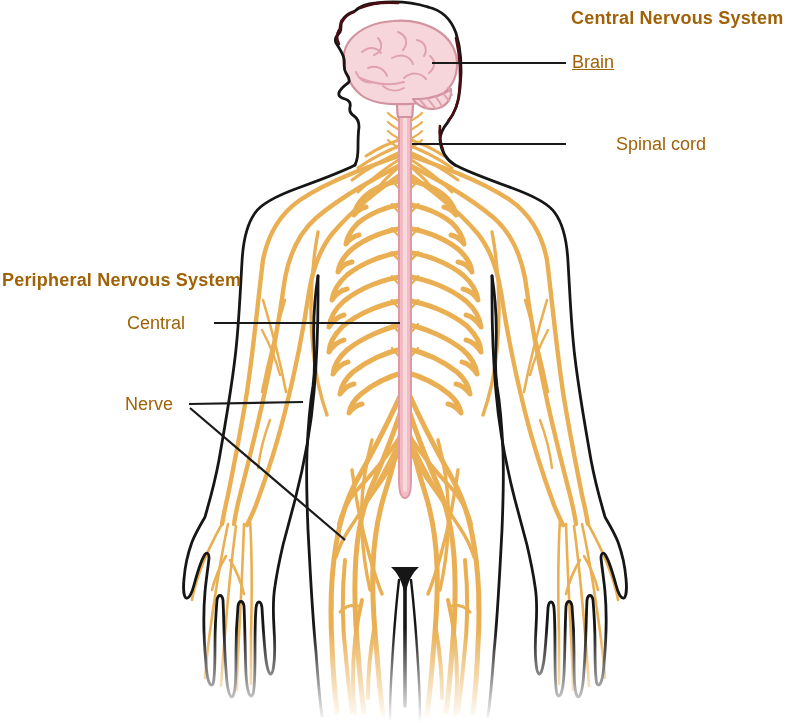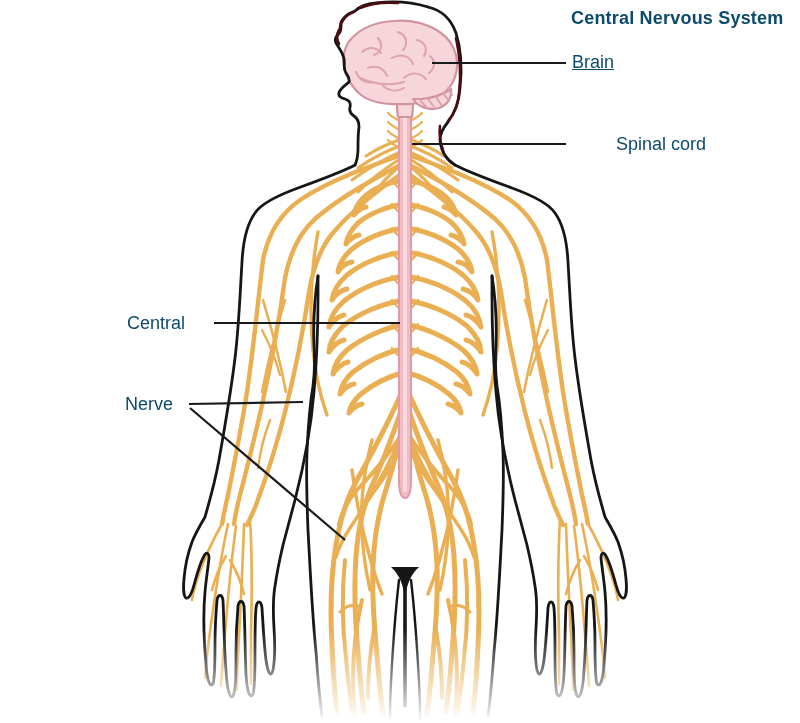--- a/index.html
+++ b/index.html
@@ -5,21 +5,21 @@
   :root{
     --c-nerve:#E9AF52; --c-outline:#161616; --c-hair:#4A0E12;
     --c-cord-fill:#F2BCC5; --c-cord-stroke:#E09AA7; --c-cord-highlight:#F8D9DD;
     --c-brain-fill:#F6D6DA; --c-brain-stroke:#D293A0; --c-brain-gyri:#DFA2AC;
     --c-leader:#1A1A1A; --c-background:#FFFFFF;
   }
   html,body{margin:0;padding:0;background:var(--c-background);}
   #stage{position:relative;width:800px;height:723px;background:var(--c-background);overflow:hidden;
          font-family:"Liberation Sans","DejaVu Sans",sans-serif;color:#111;}
   #stage svg{position:absolute;left:0;top:0;}
-  .lbl{position:absolute;white-space:nowrap;font-size:18px;line-height:20px;color:#0c4a6e;}
+  .lbl{position:absolute;white-space:nowrap;font-size:18px;line-height:20px;color:#a16207;}
   .lbl.bold{font-weight:bold;font-size:18px;letter-spacing:.2px;}
   .st-nerve{stroke:var(--c-nerve);fill:none;stroke-linecap:round;stroke-linejoin:round;}
   .st-outline{stroke:var(--c-outline);fill:none;stroke-linecap:round;stroke-linejoin:round;stroke-width:2.8;}
   .st-hair{stroke:var(--c-hair);fill:none;stroke-linecap:round;stroke-width:2.6;}
   .st-leader{stroke:var(--c-leader);stroke-width:2.2;fill:none;}
   .f-cord{fill:var(--c-cord-fill);stroke:var(--c-cord-stroke);stroke-width:2;}
   .s-cordhl{stroke:var(--c-cord-highlight);stroke-width:4;fill:none;stroke-linecap:round;}
   .f-brain{fill:var(--c-brain-fill);stroke:var(--c-brain-stroke);stroke-width:2.2;stroke-linejoin:round;}
   .s-gyri{stroke:var(--c-brain-gyri);stroke-width:2;fill:none;stroke-linecap:round;}
   .f-black{fill:var(--c-outline);stroke:none;}
@@ -239,16 +239,17 @@
     <line x1="189" y1="404" x2="303" y2="402"></line>
     <line x1="190" y1="408" x2="345" y2="540"></line>
   </g>
 
   <rect x="0" y="628" width="800" height="95" fill="url(#fadeBottom)"></rect>
 </svg>
 
 <div class="lbl bold" style="left:571px;top:8px;">Central Nervous System</div>
 <div class="lbl" style="left:572px;top:52px;text-decoration:underline;">Brain</div>
 <div class="lbl" style="left:572px;top:134px;margin-left:44px;">Spinal cord</div>
+<div class="lbl bold" style="left:2px;top:270px;">Peripheral Nervous System</div>
 <div class="lbl" style="left:127px;top:313px;">Central</div>
 <div class="lbl" style="left:125px;top:394px;text-align:center;">Nerve</div>
 
 </div>
 
 </body></html>

